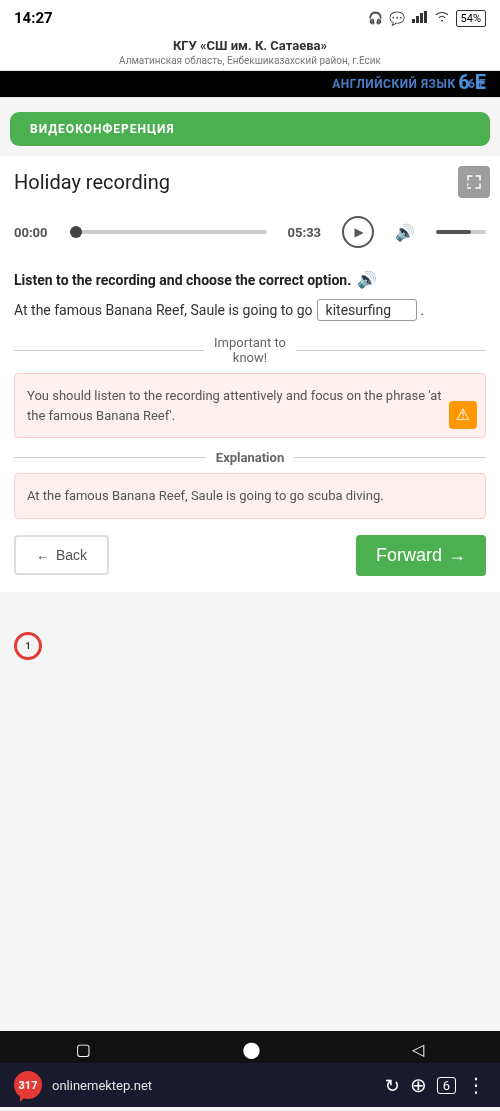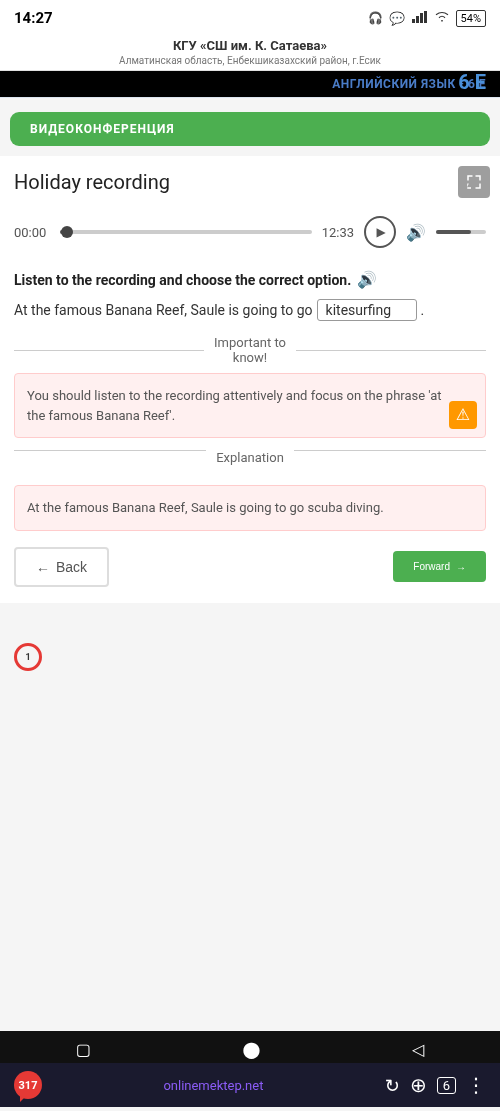--- a/index.html
+++ b/index.html
@@ -120,23 +120,24 @@
       font-size: 20px;
       font-weight: normal;
       color: #222;
       margin-bottom: 16px;
     }
 
     
     .audio-player {
       display: flex;
       align-items: center;
-      gap: 10px;
+      gap: 21px;
       margin-bottom: 16px;
       padding: 6px 0;
+      font-weight: bold;
     }
     .audio-time-start {
       font-size: 13px;
       color: #555;
       min-width: 36px;
     }
     .audio-progress-bar {
       flex: 1;
       height: 4px;
       background: #ccc;
@@ -284,21 +285,23 @@
       font-size: 16px;
       color: white;
     }
 
     
     .explanation-section {
       margin-bottom: 16px;
     }
     .explanation-header {
       display: flex;
-      margin-bottom: 20px;
+      align-items: center;
+      margin-bottom: 8px;
+      font-weight: bold;
     }
     .explanation-label {
       padding: 0 10px;
       font-size: 13px;
       color: #666;
     }
     .explanation-box {
       background: #fff0f0;
       border: 1px solid #ffcccc;
       border-radius: 4px;
@@ -328,21 +331,21 @@
       cursor: pointer;
     }
     .forward-btn {
       display: flex;
       align-items: center;
       gap: 6px;
       padding: 10px 20px;
       border-radius: 4px;
       background: #4caf50;
       border: none;
-      font-size: 10px;
+      font-size: 18px;
       color: white;
       cursor: pointer;
     }
 
     
     .stats-area {
       background: #f5f5f5;
       padding: 20px 14px;
       margin-top: 20px;
       display: flex;
@@ -398,23 +401,23 @@
       position: absolute;
       bottom: -3px;
       left: 6px;
       width: 6px;
       height: 6px;
       background: #e53935;
       clip-path: polygon(0 0, 100% 0, 0 100%);
     }
     .domain-text {
       font-size: 13px;
-      color: #8b5cf6;
+      color: #e5e5e5;
       flex: 1;
-      text-align: center;
+      text-align: left;
     }
     .refresh-icon {
       font-size: 18px;
       color: white;
     }
     .add-icon {
       font-size: 20px;
       color: white;
     }
     .tab-count {
@@ -506,21 +509,21 @@
     </svg>
   </div>
 
   <h1 class="activity-title">Holiday recording</h1>
 
   <div class="audio-player">
     <span class="audio-time-start">00:00</span>
     <div class="audio-progress-bar">
       <div class="audio-progress-fill"></div>
     </div>
-    <span class="audio-time-end">12:33</span>
+    <span class="audio-time-end">05:33</span>
     <button class="audio-play-btn"></button>
     <span class="audio-volume-icon">🔊</span>
     <div class="audio-volume-bar">
       <div class="audio-volume-fill"></div>
     </div>
   </div>
 
   <div class="instruction-row">
     <span class="instruction-text">Listen to the recording and choose the correct option.</span>
     <span class="sound-icon">🔊</span>

